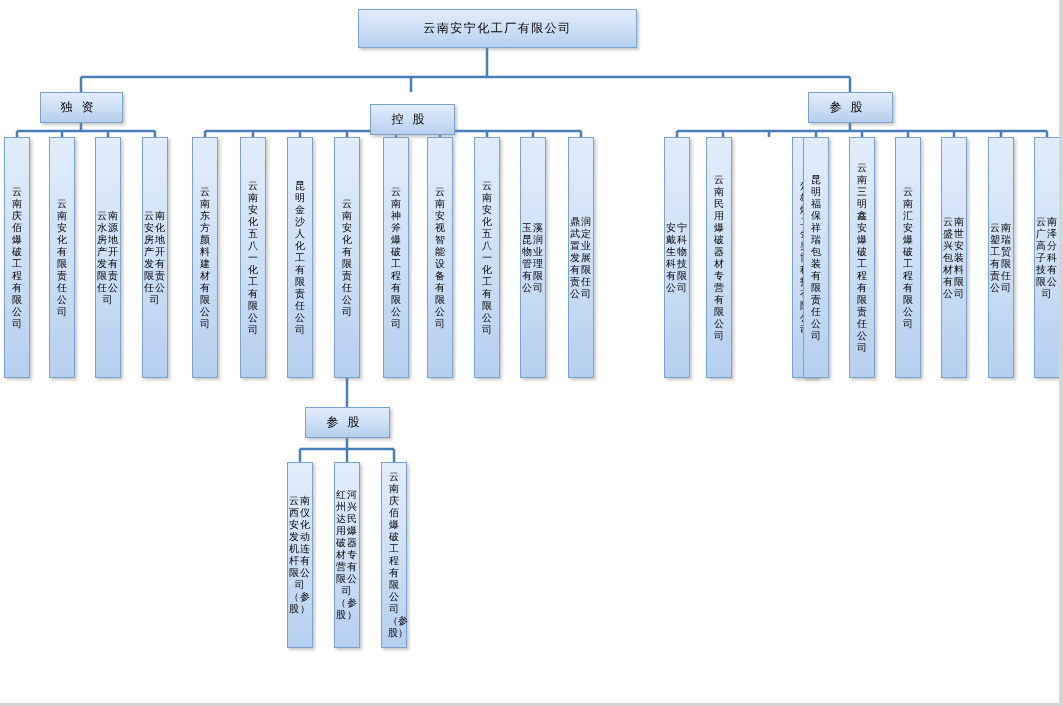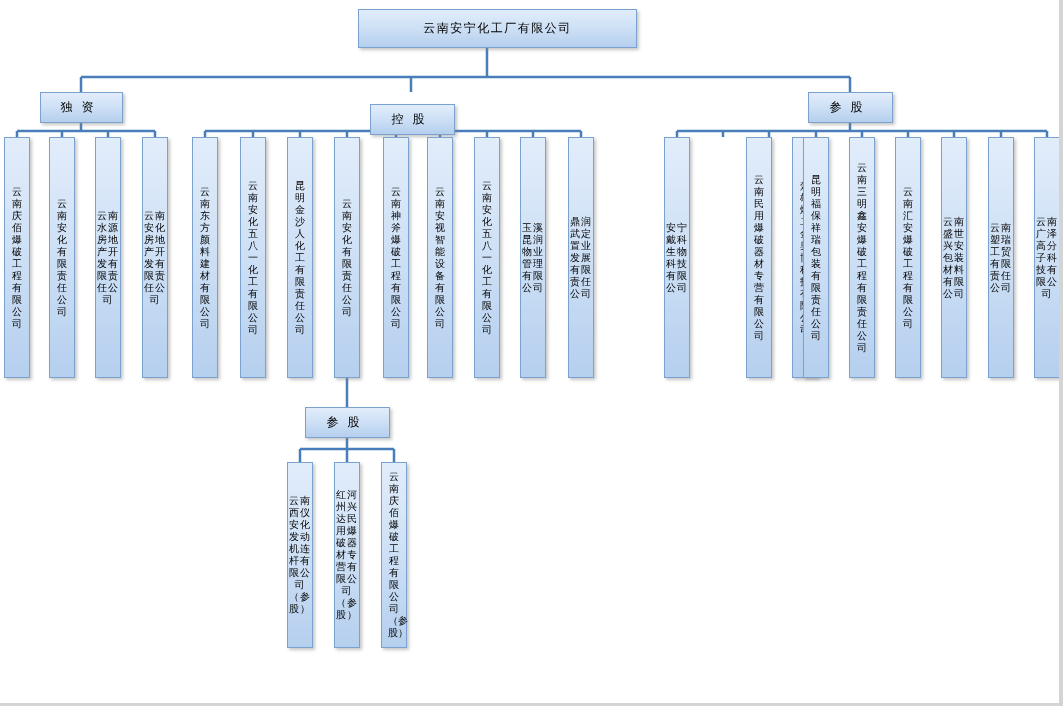--- a/index.html
+++ b/index.html
@@ -105,21 +105,21 @@
 <div class="box node rowA w2" style="left:520px">
     <span class="txt">玉溪昆润物业管理有限公司</span>
   </div>
 <div class="box node rowA w2" style="left:568px">
     <span class="txt">鼎润武定置业发展有限责任公司</span>
   </div>
 
 <div class="box node rowA w2" style="left:664px">
     <span class="txt">安宁戴科生物科技有限公司</span>
   </div>
-<div class="box node rowA w1" style="left:746px">
+<div class="box node rowA w1" style="left:706px">
     <span class="txt">云南民用爆破器材专营有限公司</span>
   </div>
 <div class="box node rowA w1" style="left:792px">
     <span class="txt">楚雄燃二金奥博科技有限公司</span>
   </div>
 <div class="box node rowA w1" style="left:803px">
     <span class="txt">昆明福保祥瑞包装有限责任公司</span>
   </div>
 <div class="box node rowA w1" style="left:849px">
     <span class="txt">云南三明鑫安爆破工程有限责任公司</span>

